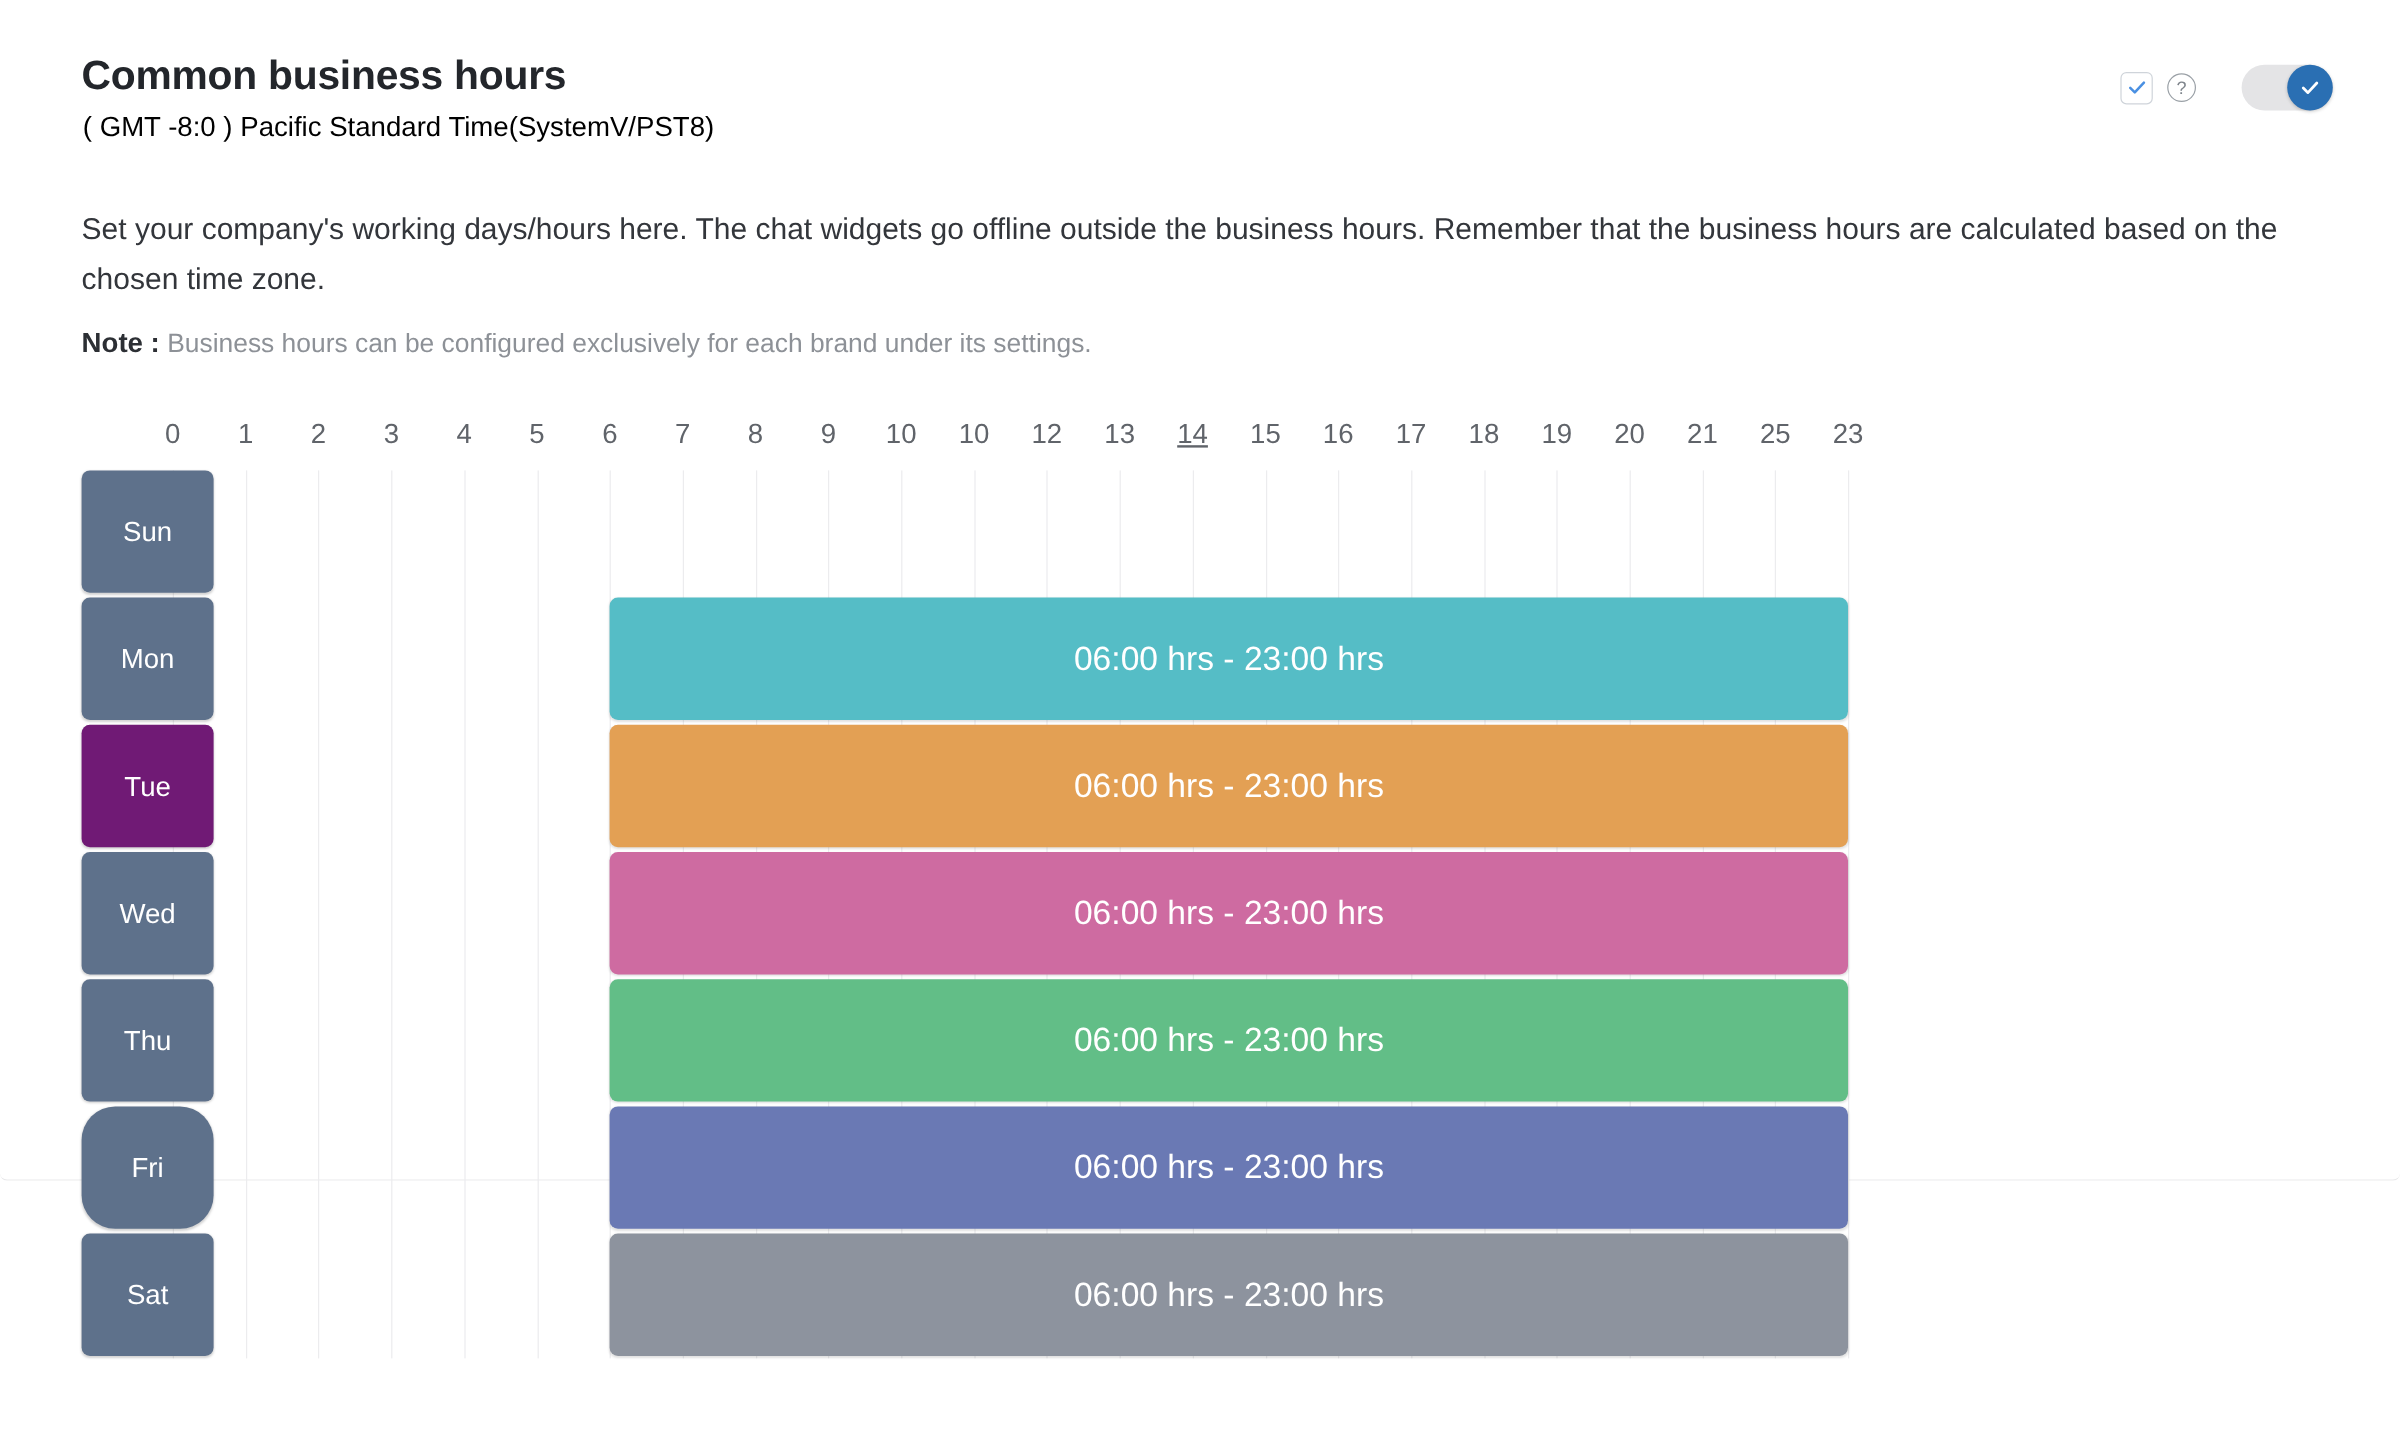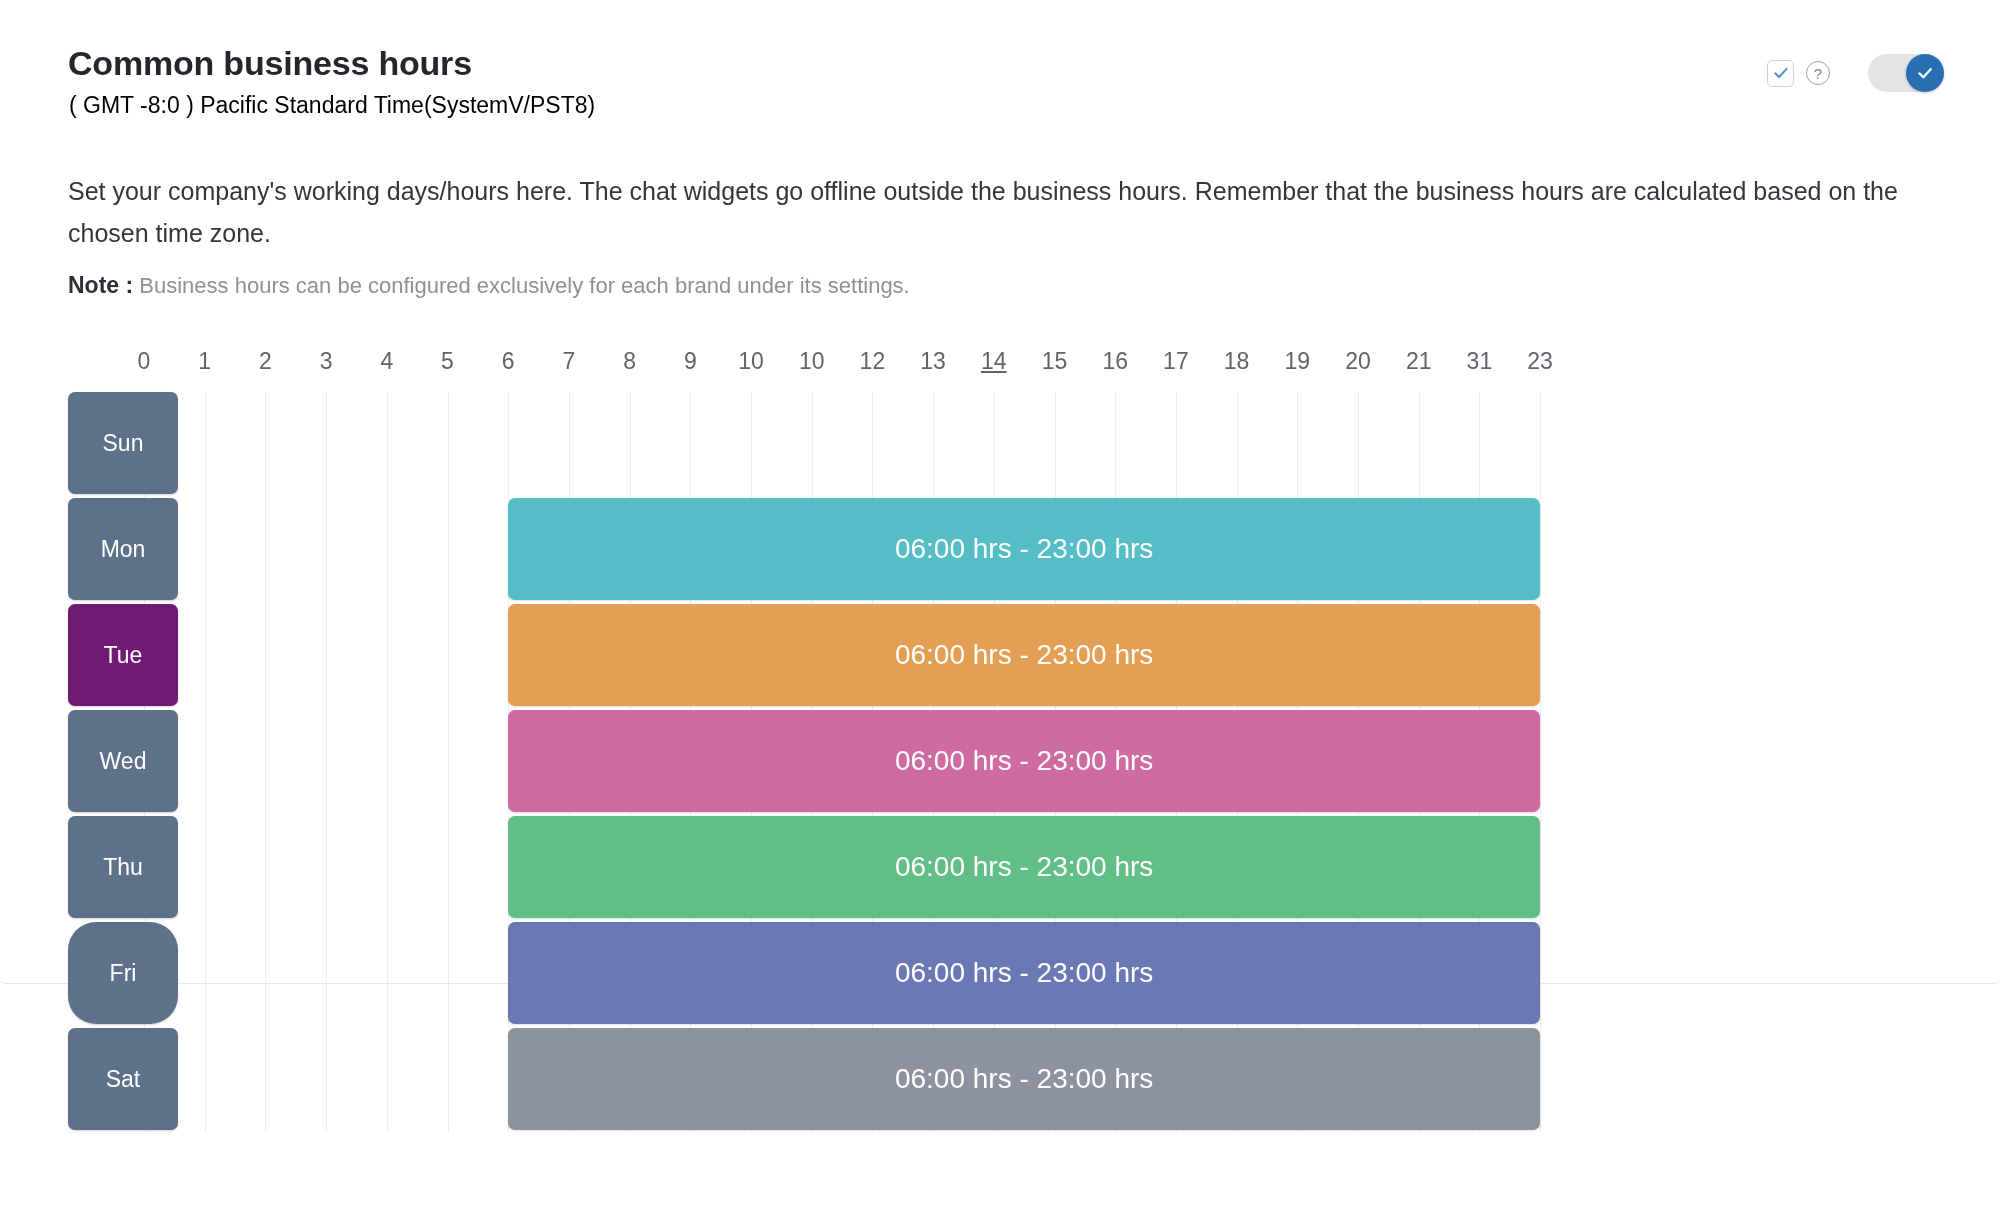--- a/index.html
+++ b/index.html
@@ -279,21 +279,21 @@
           <div class="hour-label" style="left: 804.4px;">12</div>
           <div class="hour-label" style="left: 865.1px;">13</div>
           <div class="hour-label" style="left: 925.8px; text-decoration: underline;">14</div>
           <div class="hour-label" style="left: 986.5px;">15</div>
           <div class="hour-label" style="left: 1047.2px;">16</div>
           <div class="hour-label" style="left: 1107.9px;">17</div>
           <div class="hour-label" style="left: 1168.6px;">18</div>
           <div class="hour-label" style="left: 1229.3px;">19</div>
           <div class="hour-label" style="left: 1290px;">20</div>
           <div class="hour-label" style="left: 1350.7px; text-align: center;">21</div>
-          <div class="hour-label" style="left: 1411.4px;">31</div>
+          <div class="hour-label" style="left: 1411.4px;">25</div>
           <div class="hour-label" style="left: 1472.1px;">23</div>
         </div>
       <div class="grid" id="grid">
           <div class="gridline" style="left: 76px;"></div>
           <div class="gridline" style="left: 136.7px;"></div>
           <div class="gridline" style="left: 197.4px;"></div>
           <div class="gridline" style="left: 258.1px;"></div>
           <div class="gridline" style="left: 318.8px;"></div>
           <div class="gridline" style="left: 379.5px;"></div>
           <div class="gridline" style="left: 440.2px;"></div>

